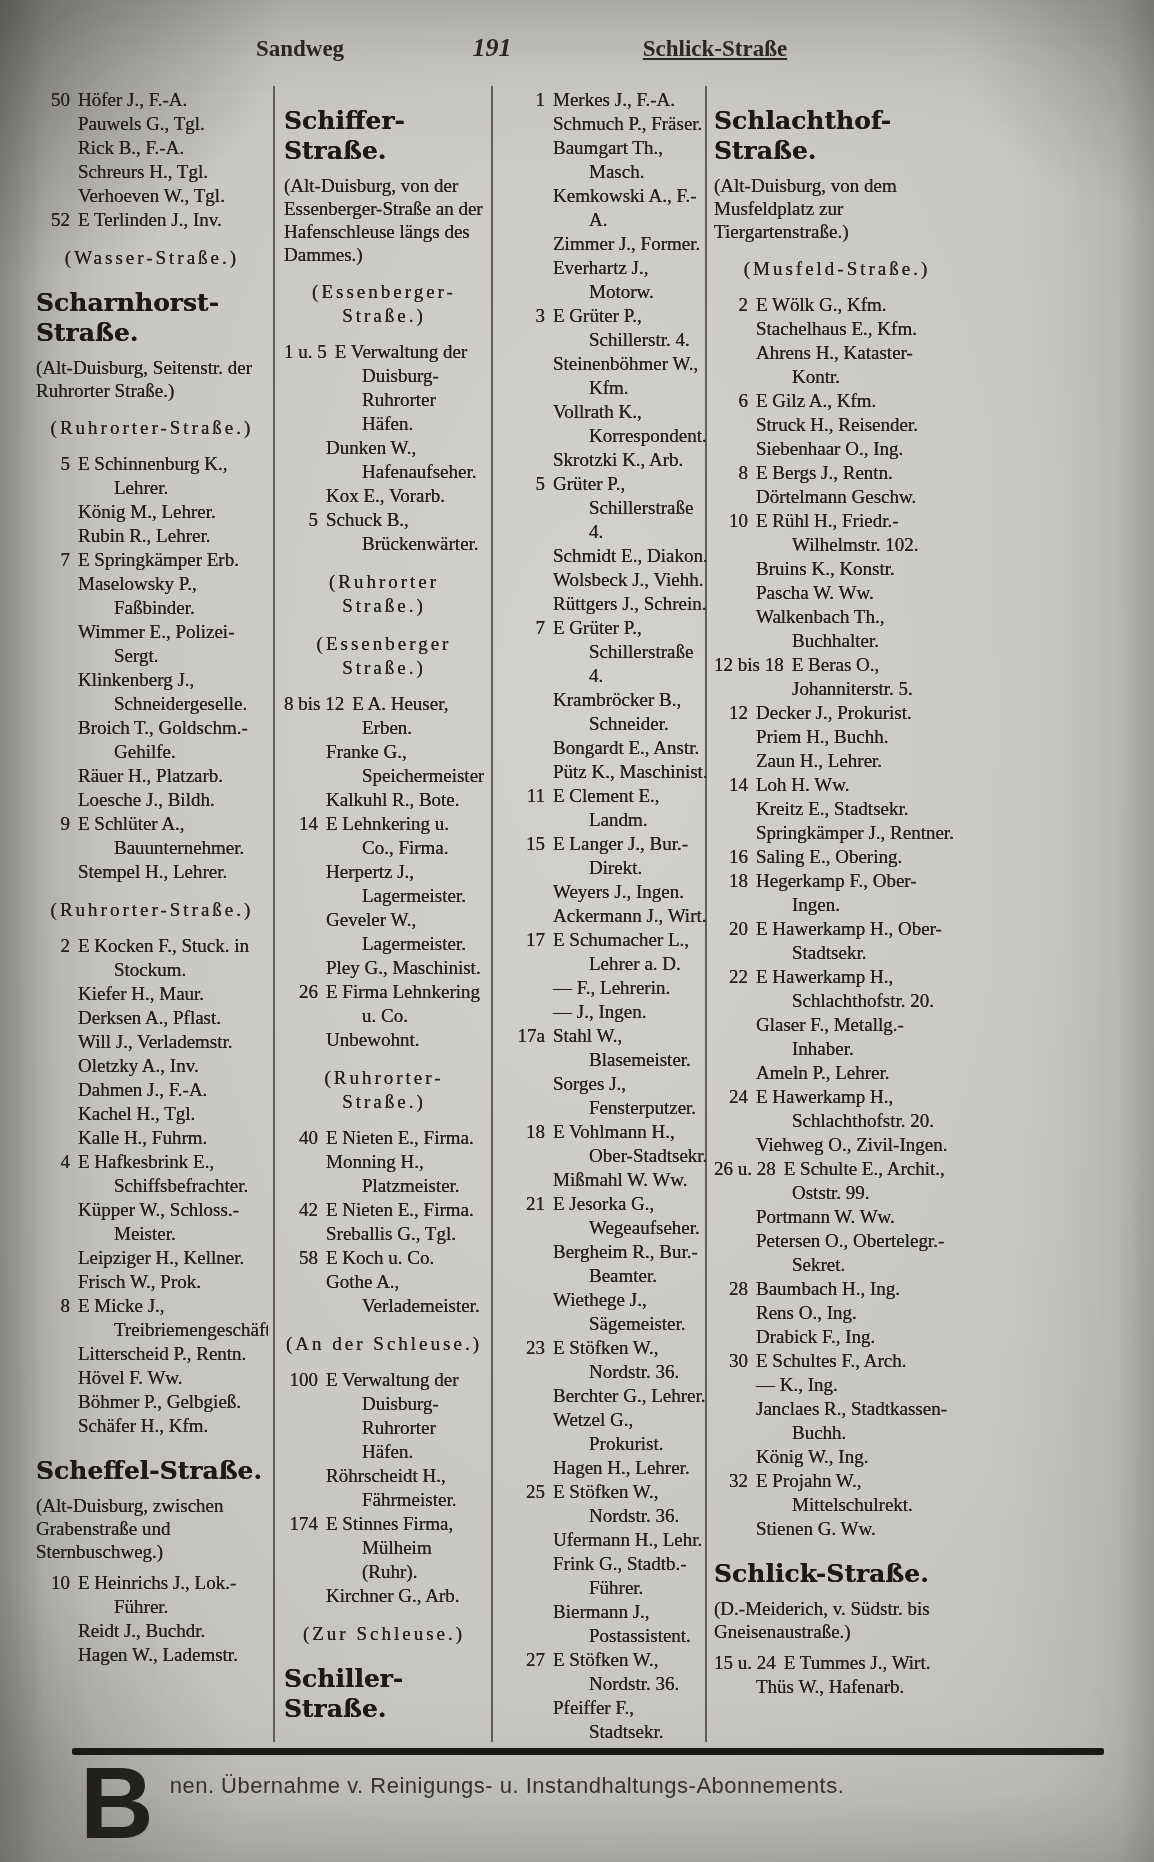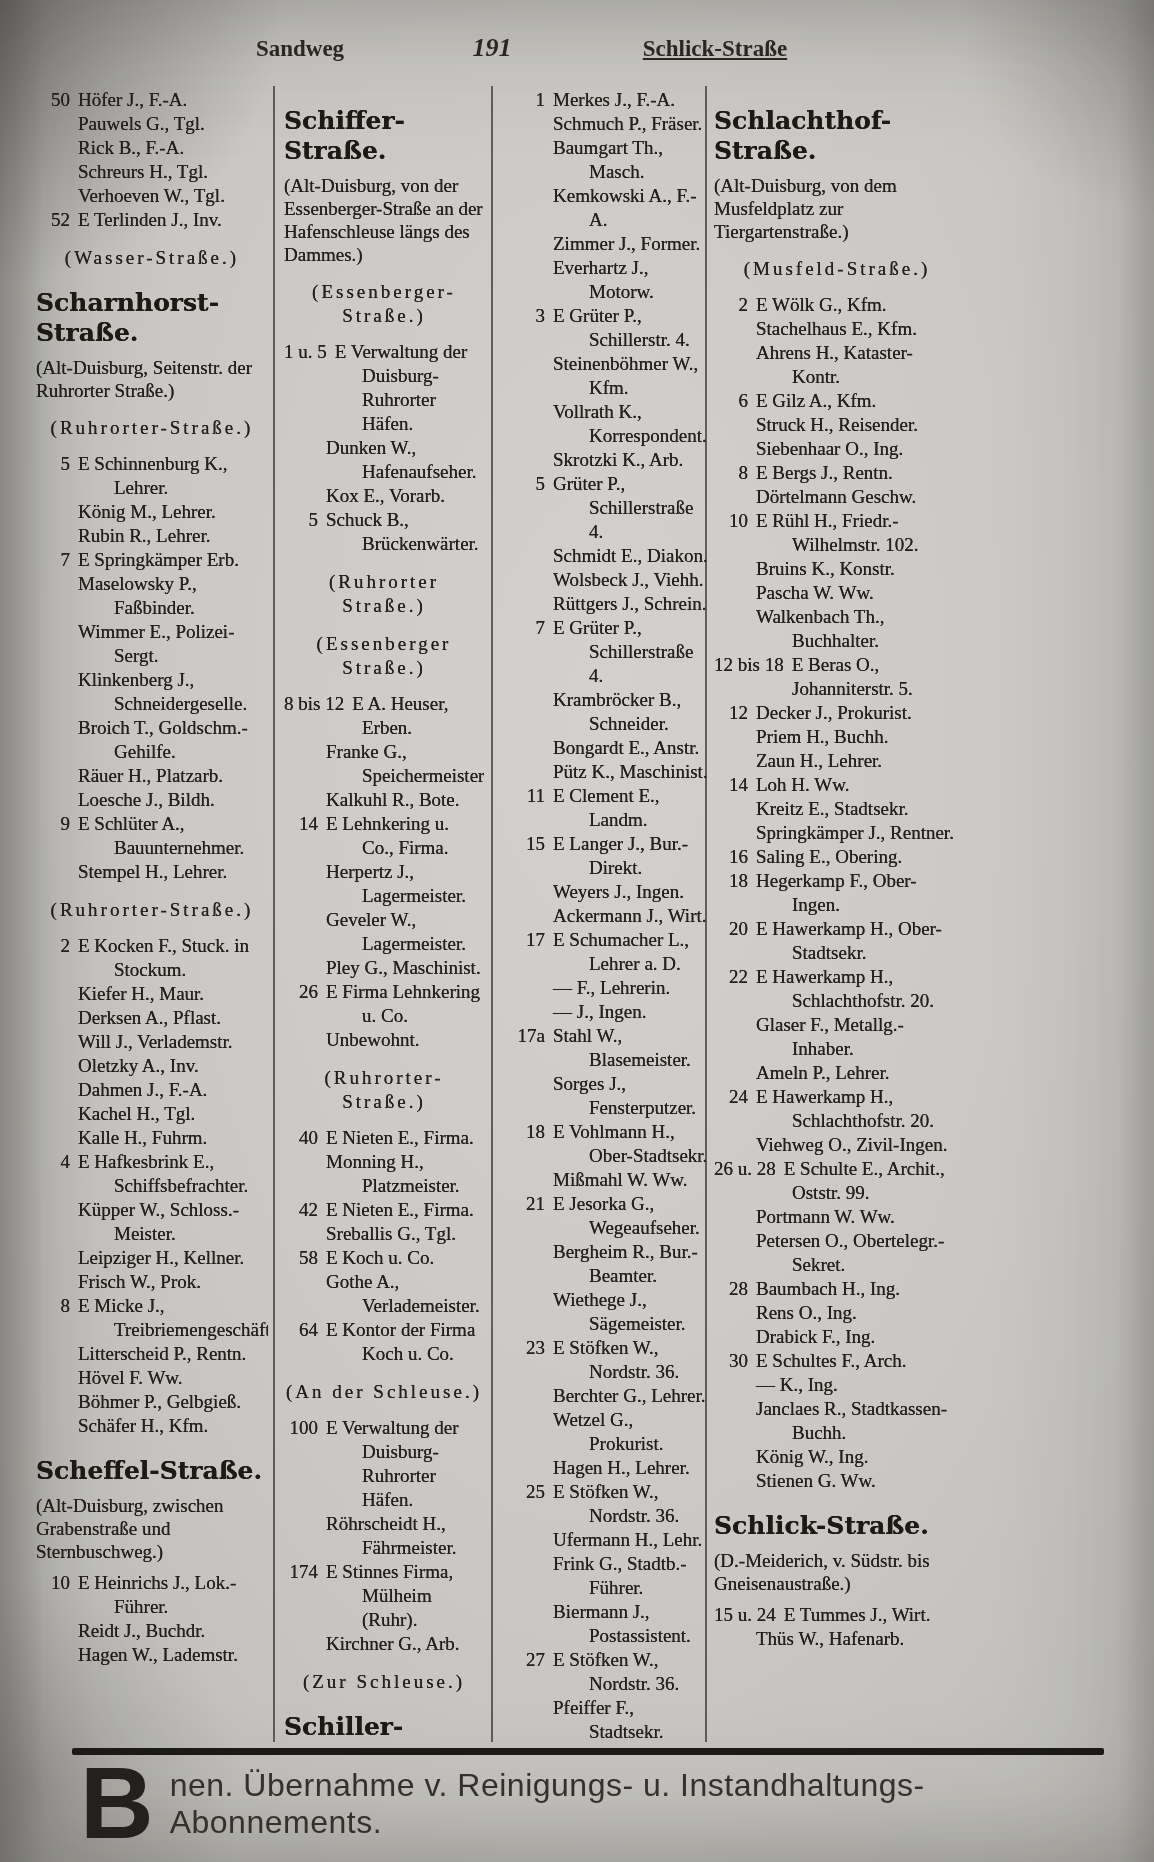--- a/index.html
+++ b/index.html
@@ -42,21 +42,21 @@
             font-size:25px;line-height:30px;margin:18px 0 8px;color:#1d1a16;}
   .street-note{font-size:19px;line-height:23px;margin:8px 0 8px;}
   .cross-street{text-align:center;letter-spacing:3px;font-size:19px;line-height:24px;margin:14px 2px 12px;}
   
   .footer-rule{position:absolute;left:72px;top:1748px;width:1032px;height:7px;background:#1c1a17;border-radius:2px;}
   .ad{position:absolute;left:80px;top:1760px;width:1034px;color:#34312d;
       font-family:"Liberation Sans","DejaVu Sans",sans-serif;}
   .dropcap{float:left;font-weight:bold;font-size:102px;line-height:82px;margin:2px 16px 0 0;color:#23211e;}
   .ad-line1{font-size:30px;letter-spacing:.5px;margin-top:4px;}
   .ad-line1 .ad-bold{font-weight:bold;letter-spacing:.8px;}
-  .ad-line2{font-size:32px;letter-spacing:.5px;margin-top:7px;}
+  .ad-line2{font-size:22px;letter-spacing:.5px;margin-top:13px;}
 </style>
 </head>
 <body>
 
 <div class="page">
 
   <div class="rh rh-left">Sandweg</div>
   <div class="rh rh-page">191</div>
   <div class="rh rh-right">Schlick-Straße</div>
 
@@ -126,21 +126,20 @@
       <div class="entry"><span class="num"></span><span>Pley G., Maschinist.</span></div>
       <div class="entry"><span class="num">26</span><span>E Firma Lehnkering u. Co.</span></div>
       <div class="entry"><span class="num"></span><span>Unbewohnt.</span></div>
       <div class="cross-street">(Ruhrorter-Straße.)</div>
       <div class="entry"><span class="num">40</span><span>E Nieten E., Firma.</span></div>
       <div class="entry"><span class="num"></span><span>Monning H., Platzmeister.</span></div>
       <div class="entry"><span class="num">42</span><span>E Nieten E., Firma.</span></div>
       <div class="entry"><span class="num"></span><span>Sreballis G., Tgl.</span></div>
       <div class="entry"><span class="num">58</span><span>E Koch u. Co.</span></div>
       <div class="entry"><span class="num"></span><span>Gothe A., Verlademeister.</span></div>
-      <div class="entry"><span class="num">64</span><span>E Kontor der Firma Koch u. Co.</span></div>
       <div class="cross-street">(An der Schleuse.)</div>
       <div class="entry"><span class="num">100</span><span>E Verwaltung der Duisburg-Ruhrorter Häfen.</span></div>
       <div class="entry"><span class="num"></span><span>Röhrscheidt H., Fährmeister.</span></div>
       <div class="entry"><span class="num">174</span><span>E Stinnes Firma, Mülheim (Ruhr).</span></div>
       <div class="entry"><span class="num"></span><span>Kirchner G., Arb.</span></div>
       <div class="cross-street">(Zur Schleuse.)</div>
       <div class="street-h">Schiller-Straße.</div>
     </div>
   <div class="col" id="col3">
       <div class="entry"><span class="num">1</span><span>Merkes J., F.-A.</span></div>
@@ -220,20 +219,21 @@
       <div class="entry"><span class="num">26 u. 28</span><span>E Schulte E., Archit., Oststr. 99.</span></div>
       <div class="entry"><span class="num"></span><span>Portmann W. Ww.</span></div>
       <div class="entry"><span class="num"></span><span>Petersen O., Obertelegr.-Sekret.</span></div>
       <div class="entry"><span class="num">28</span><span>Baumbach H., Ing.</span></div>
       <div class="entry"><span class="num"></span><span>Rens O., Ing.</span></div>
       <div class="entry"><span class="num"></span><span>Drabick F., Ing.</span></div>
       <div class="entry"><span class="num">30</span><span>E Schultes F., Arch.</span></div>
       <div class="entry"><span class="num"></span><span>— K., Ing.</span></div>
       <div class="entry"><span class="num"></span><span>Janclaes R., Stadtkassen-Buchh.</span></div>
       <div class="entry"><span class="num"></span><span>König W., Ing.</span></div>
+      <div class="entry"><span class="num">32</span><span>E Projahn W., Mittelschulrekt.</span></div>
       <div class="entry"><span class="num"></span><span>Stienen G. Ww.</span></div>
       <div class="street-h">Schlick-Straße.</div>
       <div class="street-note">(D.-Meiderich, v. Südstr. bis Gneisenaustraße.)</div>
       <div class="entry"><span class="num">15 u. 24</span><span>E Tummes J., Wirt.</span></div>
       <div class="entry"><span class="num"></span><span>Thüs W., Hafenarb.</span></div>
     </div>
 
   <div class="vsep" id="sep1"></div>
   <div class="vsep" id="sep2"></div>
   <div class="vsep" id="sep3"></div>

